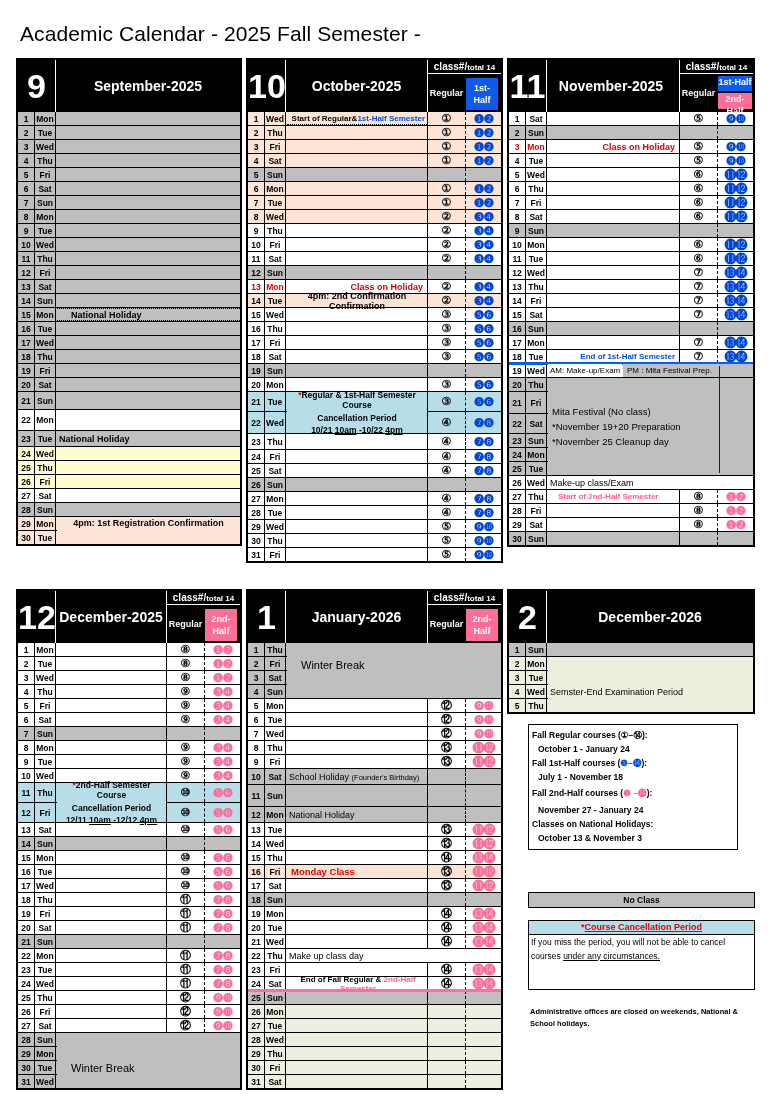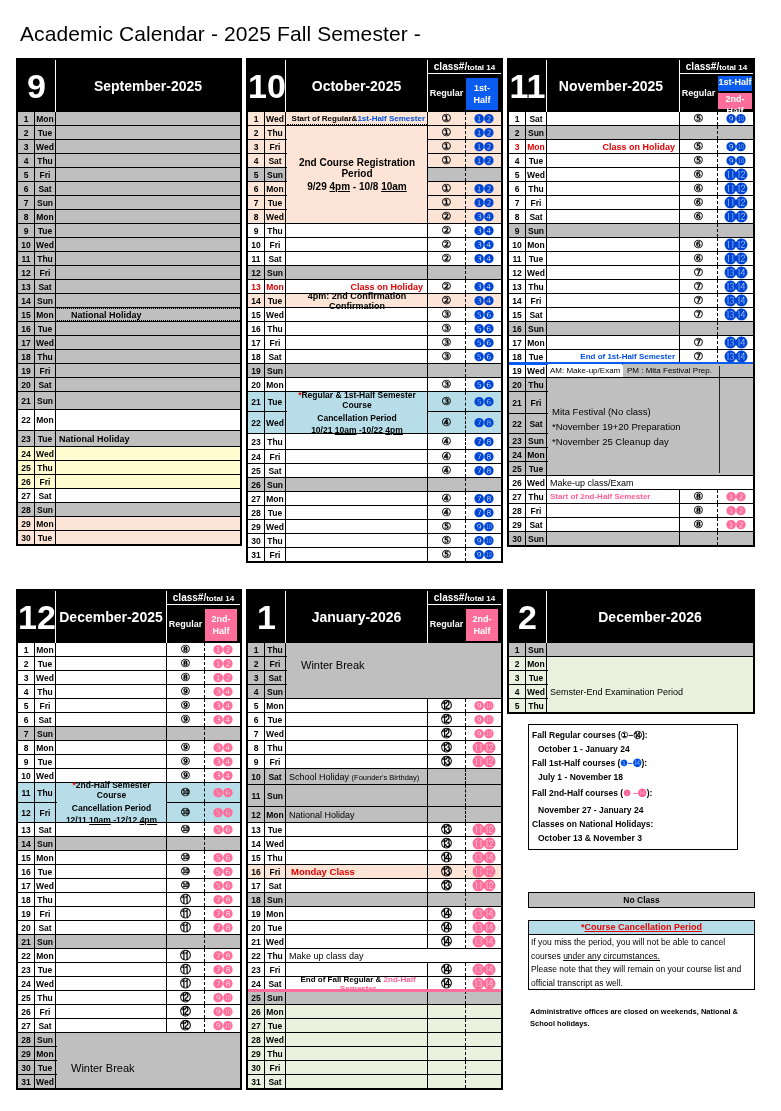--- a/index.html
+++ b/index.html
@@ -162,20 +162,23 @@
       <div class="row peach" style="top:471px;width:100%;height:14px;">
         <div class="cell dnum">30</div>
         <div class="cell dname">Tue</div>
       </div>
       <div class="overlay gray" style="left:39px;top:248px;width:183px;height:13px;align-items:flex-start;padding-left:14px;font-weight:bold;font-size:9px;border-top:1px dotted #000;border-bottom:1px dotted #000;">
         <span>National Holiday</span>
       </div>
       <div class="overlay gray" style="left:39px;top:371px;width:183px;height:15px;align-items:flex-start;padding-left:2px;font-size:9px;">
         <span>National Holiday</span>
       </div>
+      <div class="overlay peach" style="left:39px;top:457px;width:183px;height:27px;justify-content:flex-start;padding-top:1px;">
+        <span>4pm: 1st Registration Confirmation</span>
+      </div>
     </div>
     <div class="month" style="left:246px;top:58px;width:257px;height:505px;border:2px solid #000;">
       <div class="mhead" style="width:100%;height:52px;">
         <div class="mnum" style="width:38px;height:52px;line-height:52px;">10</div>
         <div class="mname" style="left:38px;width:141px;height:52px;line-height:52px;">October-2025</div>
         <div class="classhdr" style="left:179px;width:74px;height:14px;line-height:14px;border-left:1px solid #fff;border-bottom:1px solid #fff;"><span>class#/</span><small>total 14</small></div>
         <div class="subhdr" style="left:179px;top:14px;width:38px;height:38px;line-height:38px;border-left:1px solid #fff;">Regular</div>
         <div class="subhdr" style="left:218px;top:18px;width:32px;height:32px;background:#0a5cf0;padding-top:4px;">1st-Half</div>
       </div>
       <div class="row peach" style="top:52px;width:100%;height:14px;">
@@ -359,24 +362,20 @@
         <div class="cell c1" style="left:218px;width:35px;border-right:none;">❾❿</div>
       </div>
       <div class="row" style="top:488px;width:100%;height:14px;">
         <div class="cell dnum">31</div>
         <div class="cell dname">Fri</div>
         <div class="cell circ" style="left:179px;width:39px;border-left:1px solid #000;border-right:1px dashed #000;">⑤</div>
         <div class="cell c1" style="left:218px;width:35px;border-right:none;">❾❿</div>
       </div>
       <div class="overlay peach" style="left:39px;top:52px;width:140px;height:13px;align-items:flex-end;padding-right:2px;font-size:8px;border-bottom:1px dotted #000;">
         <div><span>Start of Regular&amp;</span><span class="blu">1st-Half Semester</span></div>
-      </div>
-      <div class="overlay peach" style="left:39px;top:66px;width:140px;height:97px;">
-        <div style="font-size:10px;"><span>2nd Course Registration Period</span></div>
-        <div style="font-size:10px;margin-top:2px;"><span>9/29 </span><u>4pm</u><span> - 10/8 </span><u>10am</u></div>
       </div>
       <div class="overlay " style="left:39px;top:220px;width:140px;height:13px;align-items:flex-end;padding-right:4px;">
         <span class="red">Class on Holiday</span>
       </div>
       <div class="overlay peach" style="left:39px;top:234px;width:140px;height:13px;">
         <span>4pm: 2nd Confirmation Confirmation</span>
       </div>
       <div class="overlay blue" style="left:39px;top:332px;width:140px;height:41px;font-size:8.5px;">
         <div><span class="red">*</span><span>Regular &amp; 1st-Half Semester Course</span></div>
         <div style="margin-top:3px;"><span>Cancellation Period</span></div>
@@ -587,21 +586,21 @@
       </div>
       <div class="overlay gray" style="left:39px;top:318px;width:205px;height:97px;align-items:flex-start;padding-left:4px;font-weight:normal;font-size:9.5px;">
         <div><span>Mita Festival (No class)</span></div>
         <div style="margin-top:4px;"><span>*November 19+20 Preparation</span></div>
         <div style="margin-top:4px;"><span>*November 25 Cleanup day</span></div>
       </div>
       <div class="arrow-v" style="left:210px;top:306px;height:107px;background:#222;width:1px;"></div>
       <div class="overlay " style="left:39px;top:416px;width:205px;height:13px;align-items:flex-start;padding-left:2px;font-weight:normal;font-size:9px;background:#fff;">
         <span>Make-up class/Exam</span>
       </div>
-      <div class="overlay " style="left:39px;top:430px;width:131px;height:13px;align-items:flex-start;padding-left:2px;font-size:8px;">
+      <div class="overlay " style="left:39px;top:430px;width:131px;height:13px;align-items:flex-start;padding-left:10px;font-size:8px;">
         <span class="pnk">Start of 2nd-Half Semester</span>
       </div>
     </div>
     <div class="month" style="left:16px;top:589px;width:226px;height:501px;border:2px solid #000;">
       <div class="mhead" style="width:100%;height:52px;">
         <div class="mnum" style="width:38px;height:52px;line-height:52px;">12</div>
         <div class="mname" style="left:38px;width:110px;height:52px;line-height:52px;">December-2025</div>
         <div class="classhdr" style="left:148px;width:74px;height:14px;line-height:14px;border-left:1px solid #fff;border-bottom:1px solid #fff;"><span>class#/</span><small>total 14</small></div>
         <div class="subhdr" style="left:148px;top:14px;width:38px;height:38px;line-height:38px;border-left:1px solid #fff;">Regular</div>
         <div class="subhdr" style="left:187px;top:18px;width:32px;height:32px;background:#ff6e9a;padding-top:4px;">2nd-Half</div>
@@ -1050,16 +1049,16 @@
       <div><span>Fall 1st-Half courses (</span><span class="blu">❶−⓮</span><span>):</span></div>
       <div style="padding-left:6px;"><span>July 1 - November 18</span></div>
       <div style="margin-top:2px;"><span>Fall 2nd-Half courses (</span><span class="pnk">❶ −⓮</span><span>):</span></div>
       <div style="padding-left:6px;margin-top:3px;"><span>November 27 - January 24</span></div>
       <div><span>Classes on National Holidays:</span></div>
       <div style="padding-left:6px;"><span>October 13 &amp; November 3</span></div>
     </div>
     <div class="box gray" style="left:528px;top:892px;width:227px;height:16px;line-height:14px;text-align:center;font-size:8.5px;"><span>No Class</span></div>
     <div class="box" style="left:528px;top:920px;width:227px;height:70px;">
       <div class="blue" style="height:14px;line-height:13px;text-align:center;border-bottom:1px solid #000;font-size:9px;"><span class="red">*</span><u class="red">Course Cancellation Period</u></div>
-      <div style="padding:1px 2px;font-weight:normal;font-size:8.5px;line-height:13.5px;"><span>If you miss the period, you will not be able to cancel courses </span><u>under any circumstances.</u><br><span>Please note that they will remain on your course list and official transcript as well.</span></div>
+      <div style="padding:1px 2px;font-weight:normal;font-size:8.5px;line-height:13.5px;"><span>If you miss the period, you will not be able to cancel courses </span><u>under any circumstances.</u><br></div>
     </div>
     <div style="position:absolute;left:530px;top:1006px;width:230px;font-size:7.5px;font-weight:bold;line-height:12px;"><span>Administrative offices are closed on weekends, National &amp; School holidays.</span></div>
   </div>
 
 </body></html>

